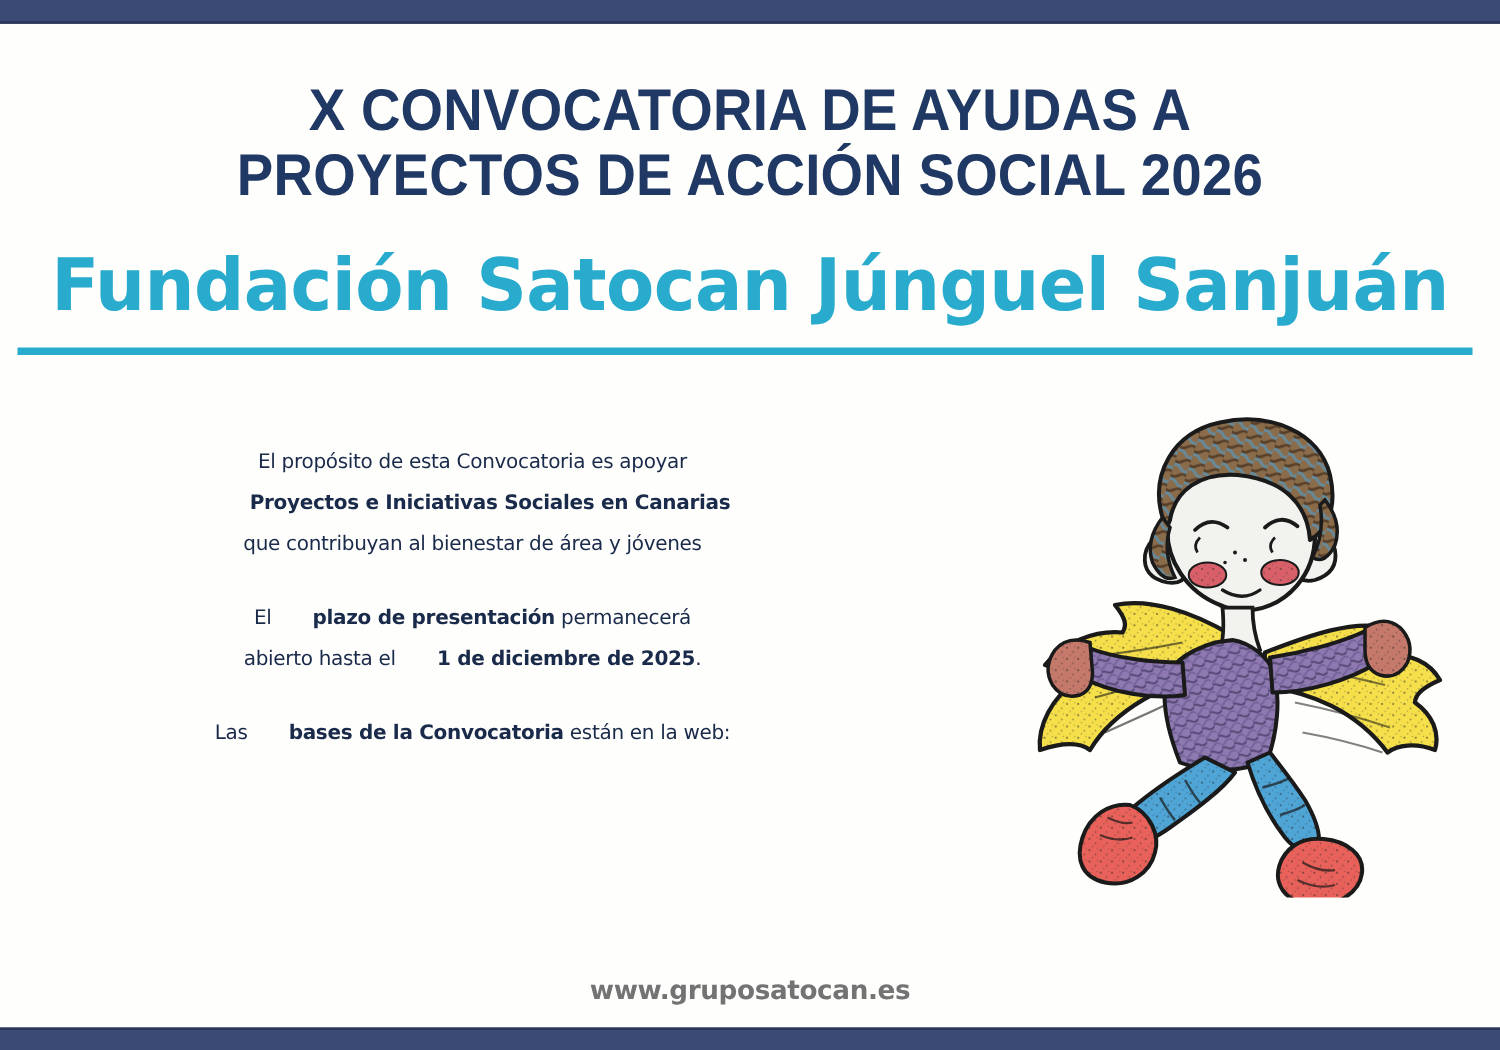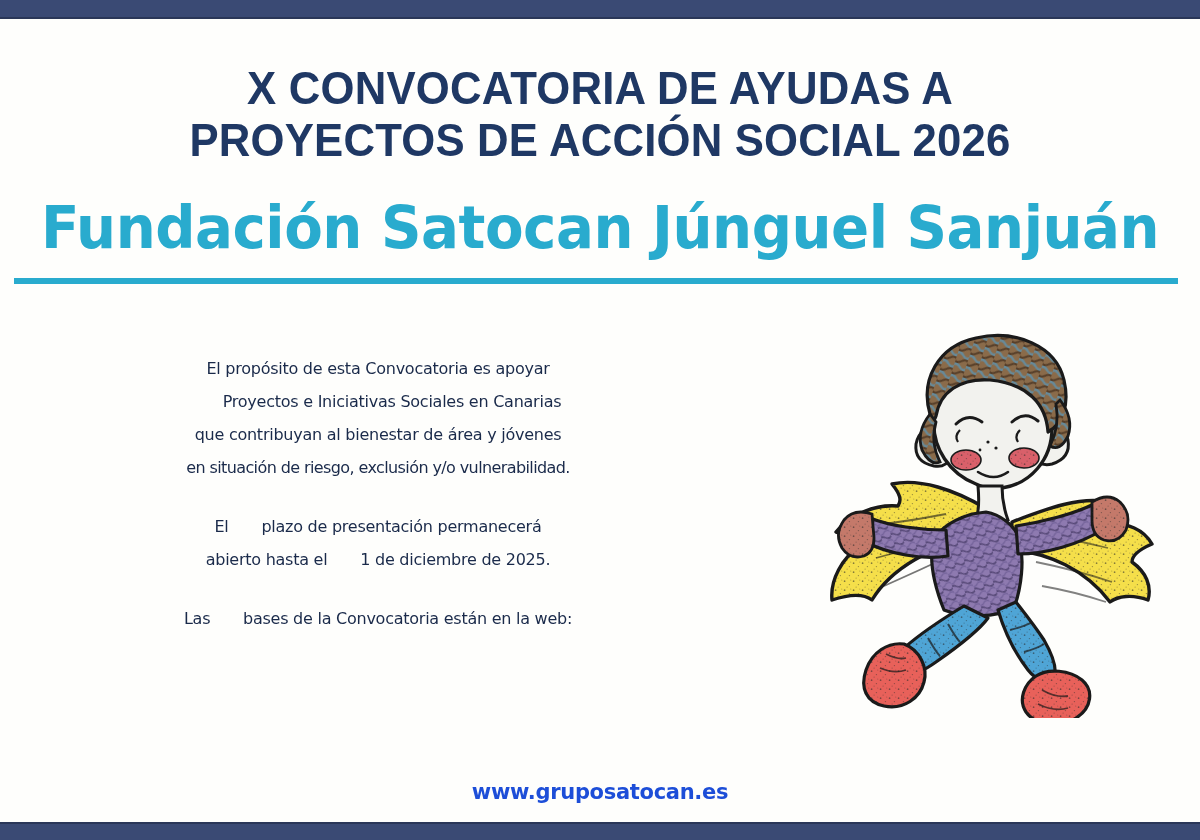--- a/index.html
+++ b/index.html
@@ -92,32 +92,32 @@
     text-align: center;
     color: #1A2A4A;
     font-family: "DejaVu Sans", sans-serif;
     font-size: 16px;
     line-height: 33px;
     letter-spacing: -0.25px;
   }
   .copy p { margin: 0; }
   .copy .para { margin-bottom: 26px; }
   .copy .para:last-child { margin-bottom: 0; }
-  .copy b { font-weight: normal; margin-left: 28px; }
+  .copy b { font-weight: bold; margin-left: 28px; }
   .line { display: block; white-space: nowrap; }
   .tight { letter-spacing: -0.6px; }
 
   
   .footer-url {
     position: absolute;
     top: 780px;
     left: 0;
     width: 1200px;
     text-align: center;
-    color: #1d4ed8;
+    color: #737373;
     font-family: "DejaVu Sans", sans-serif;
     font-weight: bold;
     font-size: 21px;
     letter-spacing: -0.3px;
   }
 
   
   .illustration {
     position: absolute;
     top: 318px;
@@ -142,21 +142,20 @@
   <div class="subhead">Fundación Satocan Júnguel Sanjuán</div>
 
   <div class="rule"></div>
 
   <div class="copy">
 
     <p class="para">
       <span class="line">El propósito de esta Convocatoria es apoyar</span>
       <span class="line"><b>Proyectos e Iniciativas Sociales en Canarias</b></span>
       <span class="line">que contribuyan al bienestar de área y jóvenes</span>
-      <span class="line tight">en situación de riesgo, exclusión y/o vulnerabilidad.</span>
     </p>
 
     <p class="para">
       <span class="line">
         <span>El </span><b>plazo de presentación</b><span> permanecerá</span>
       </span>
       <span class="line">
         <span>abierto hasta el </span><b>1 de diciembre de 2025</b><span>.</span>
       </span>
     </p>

